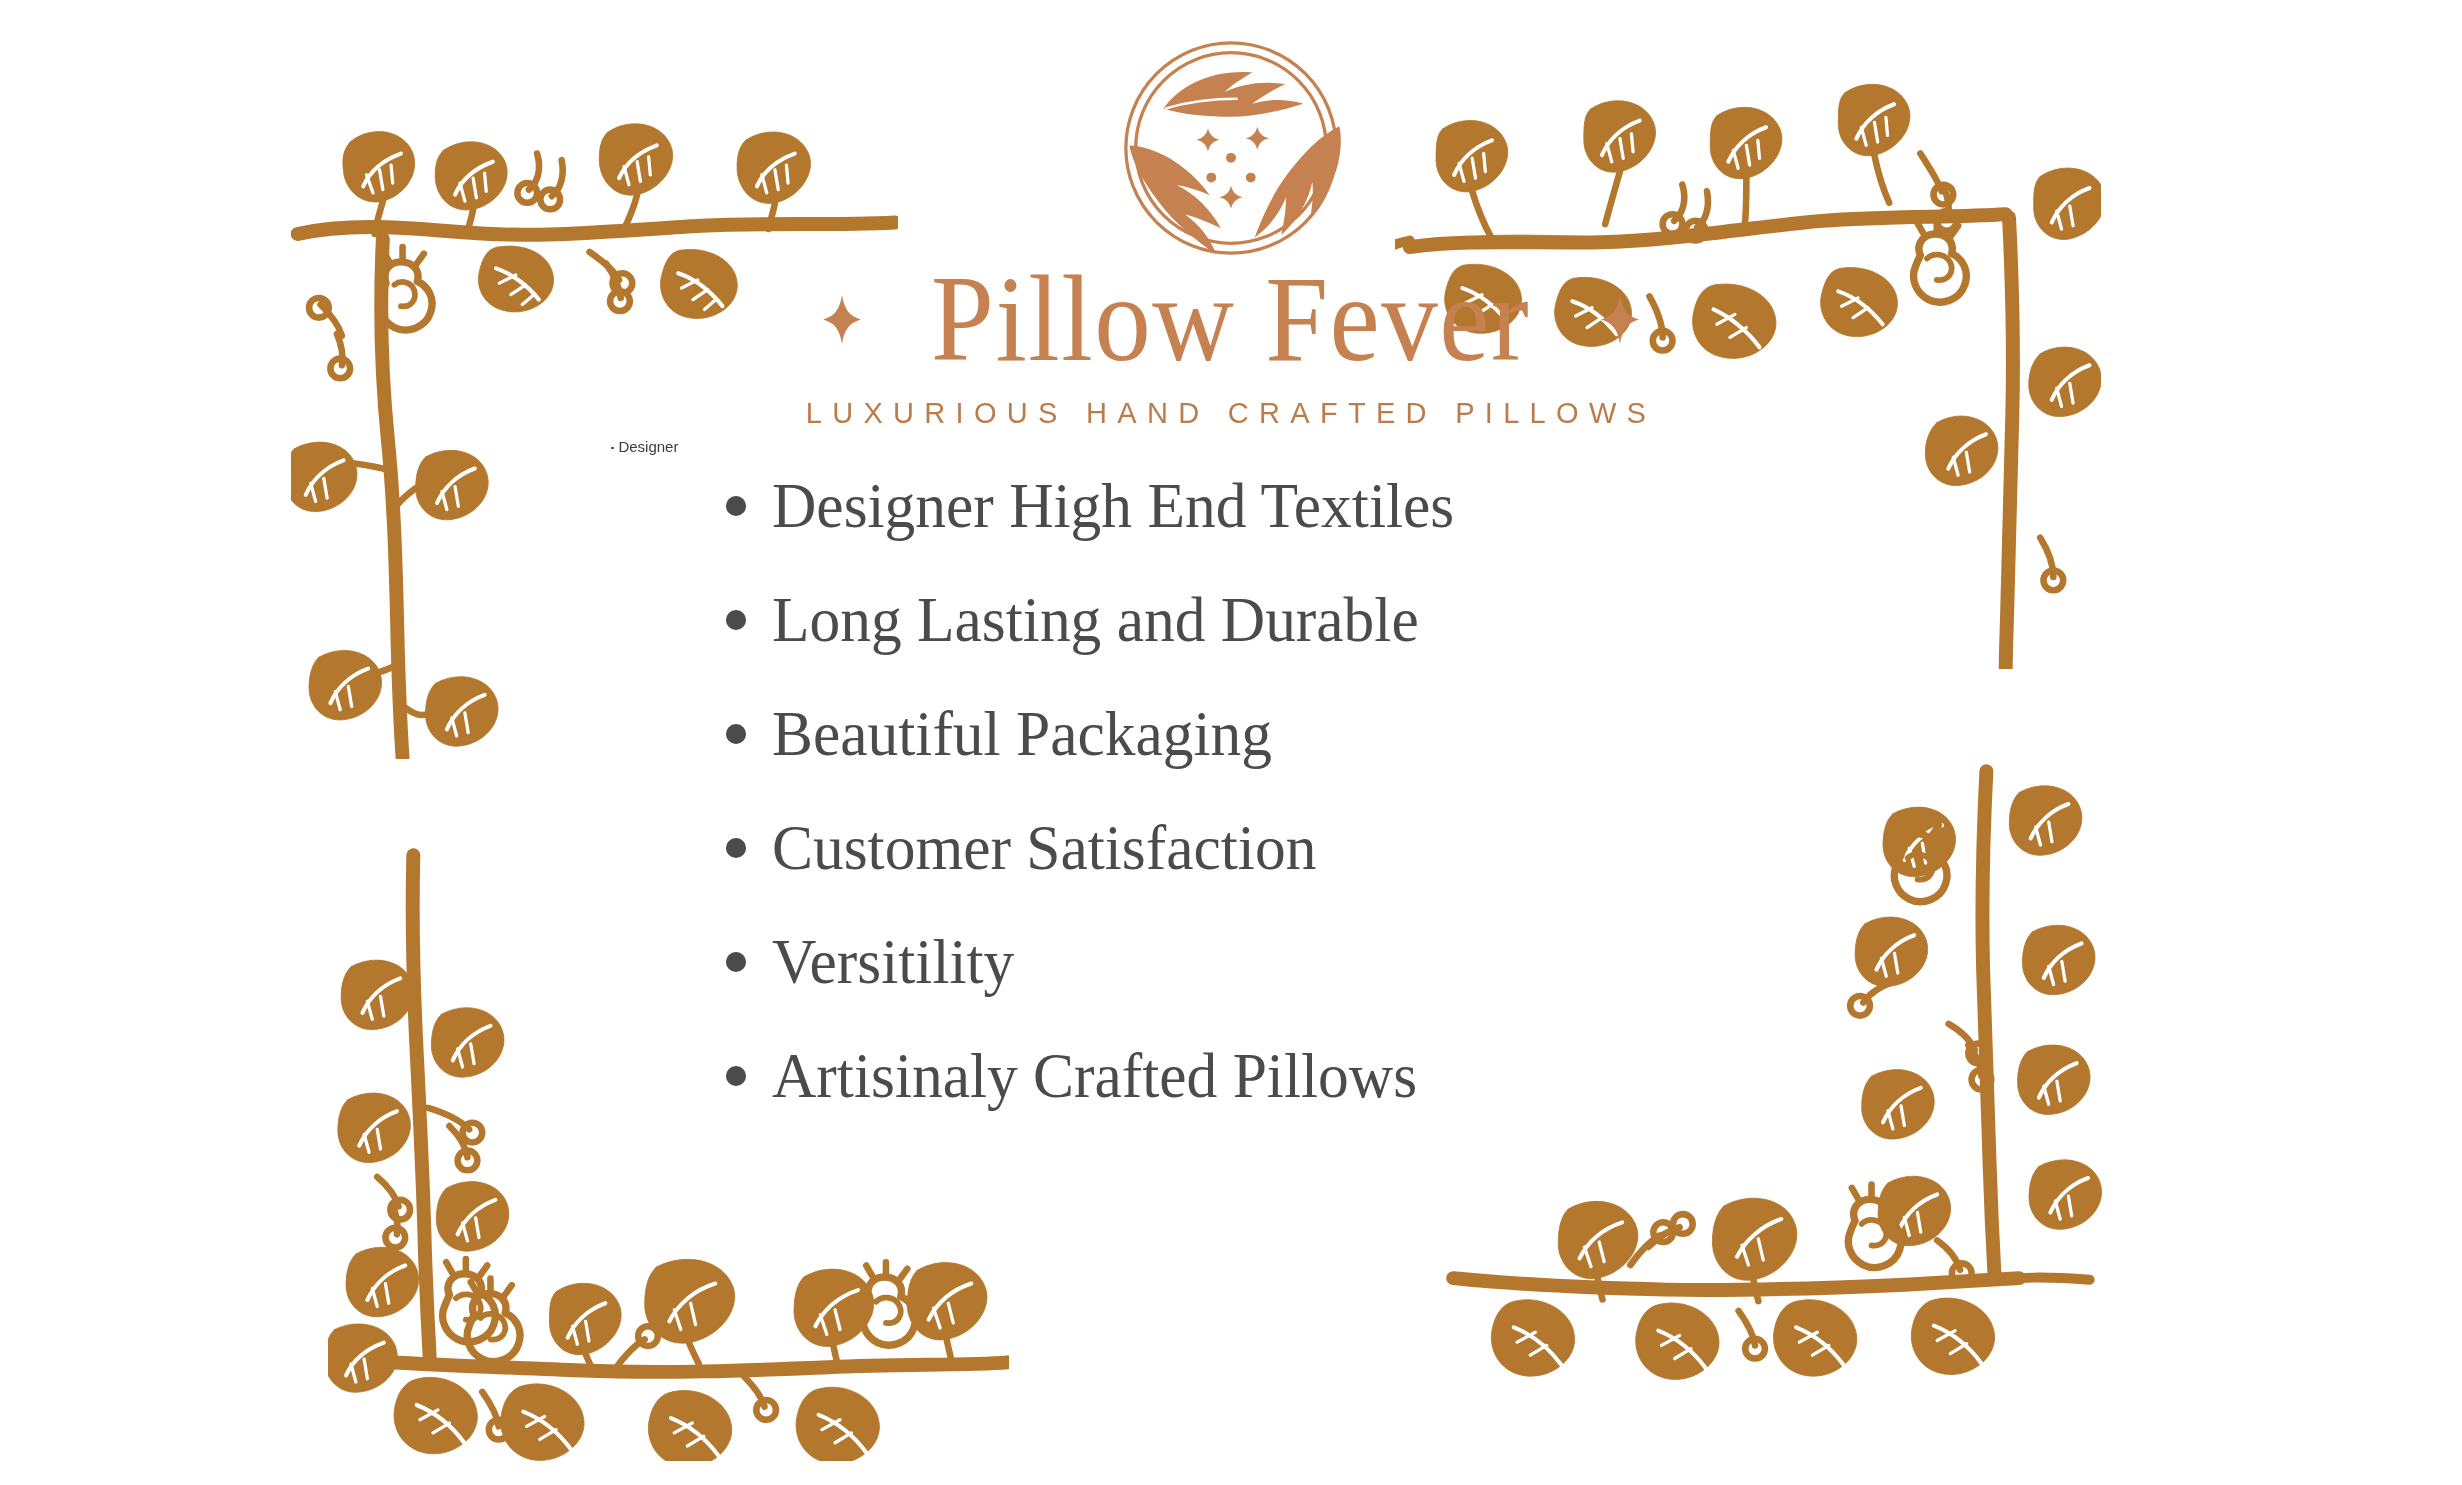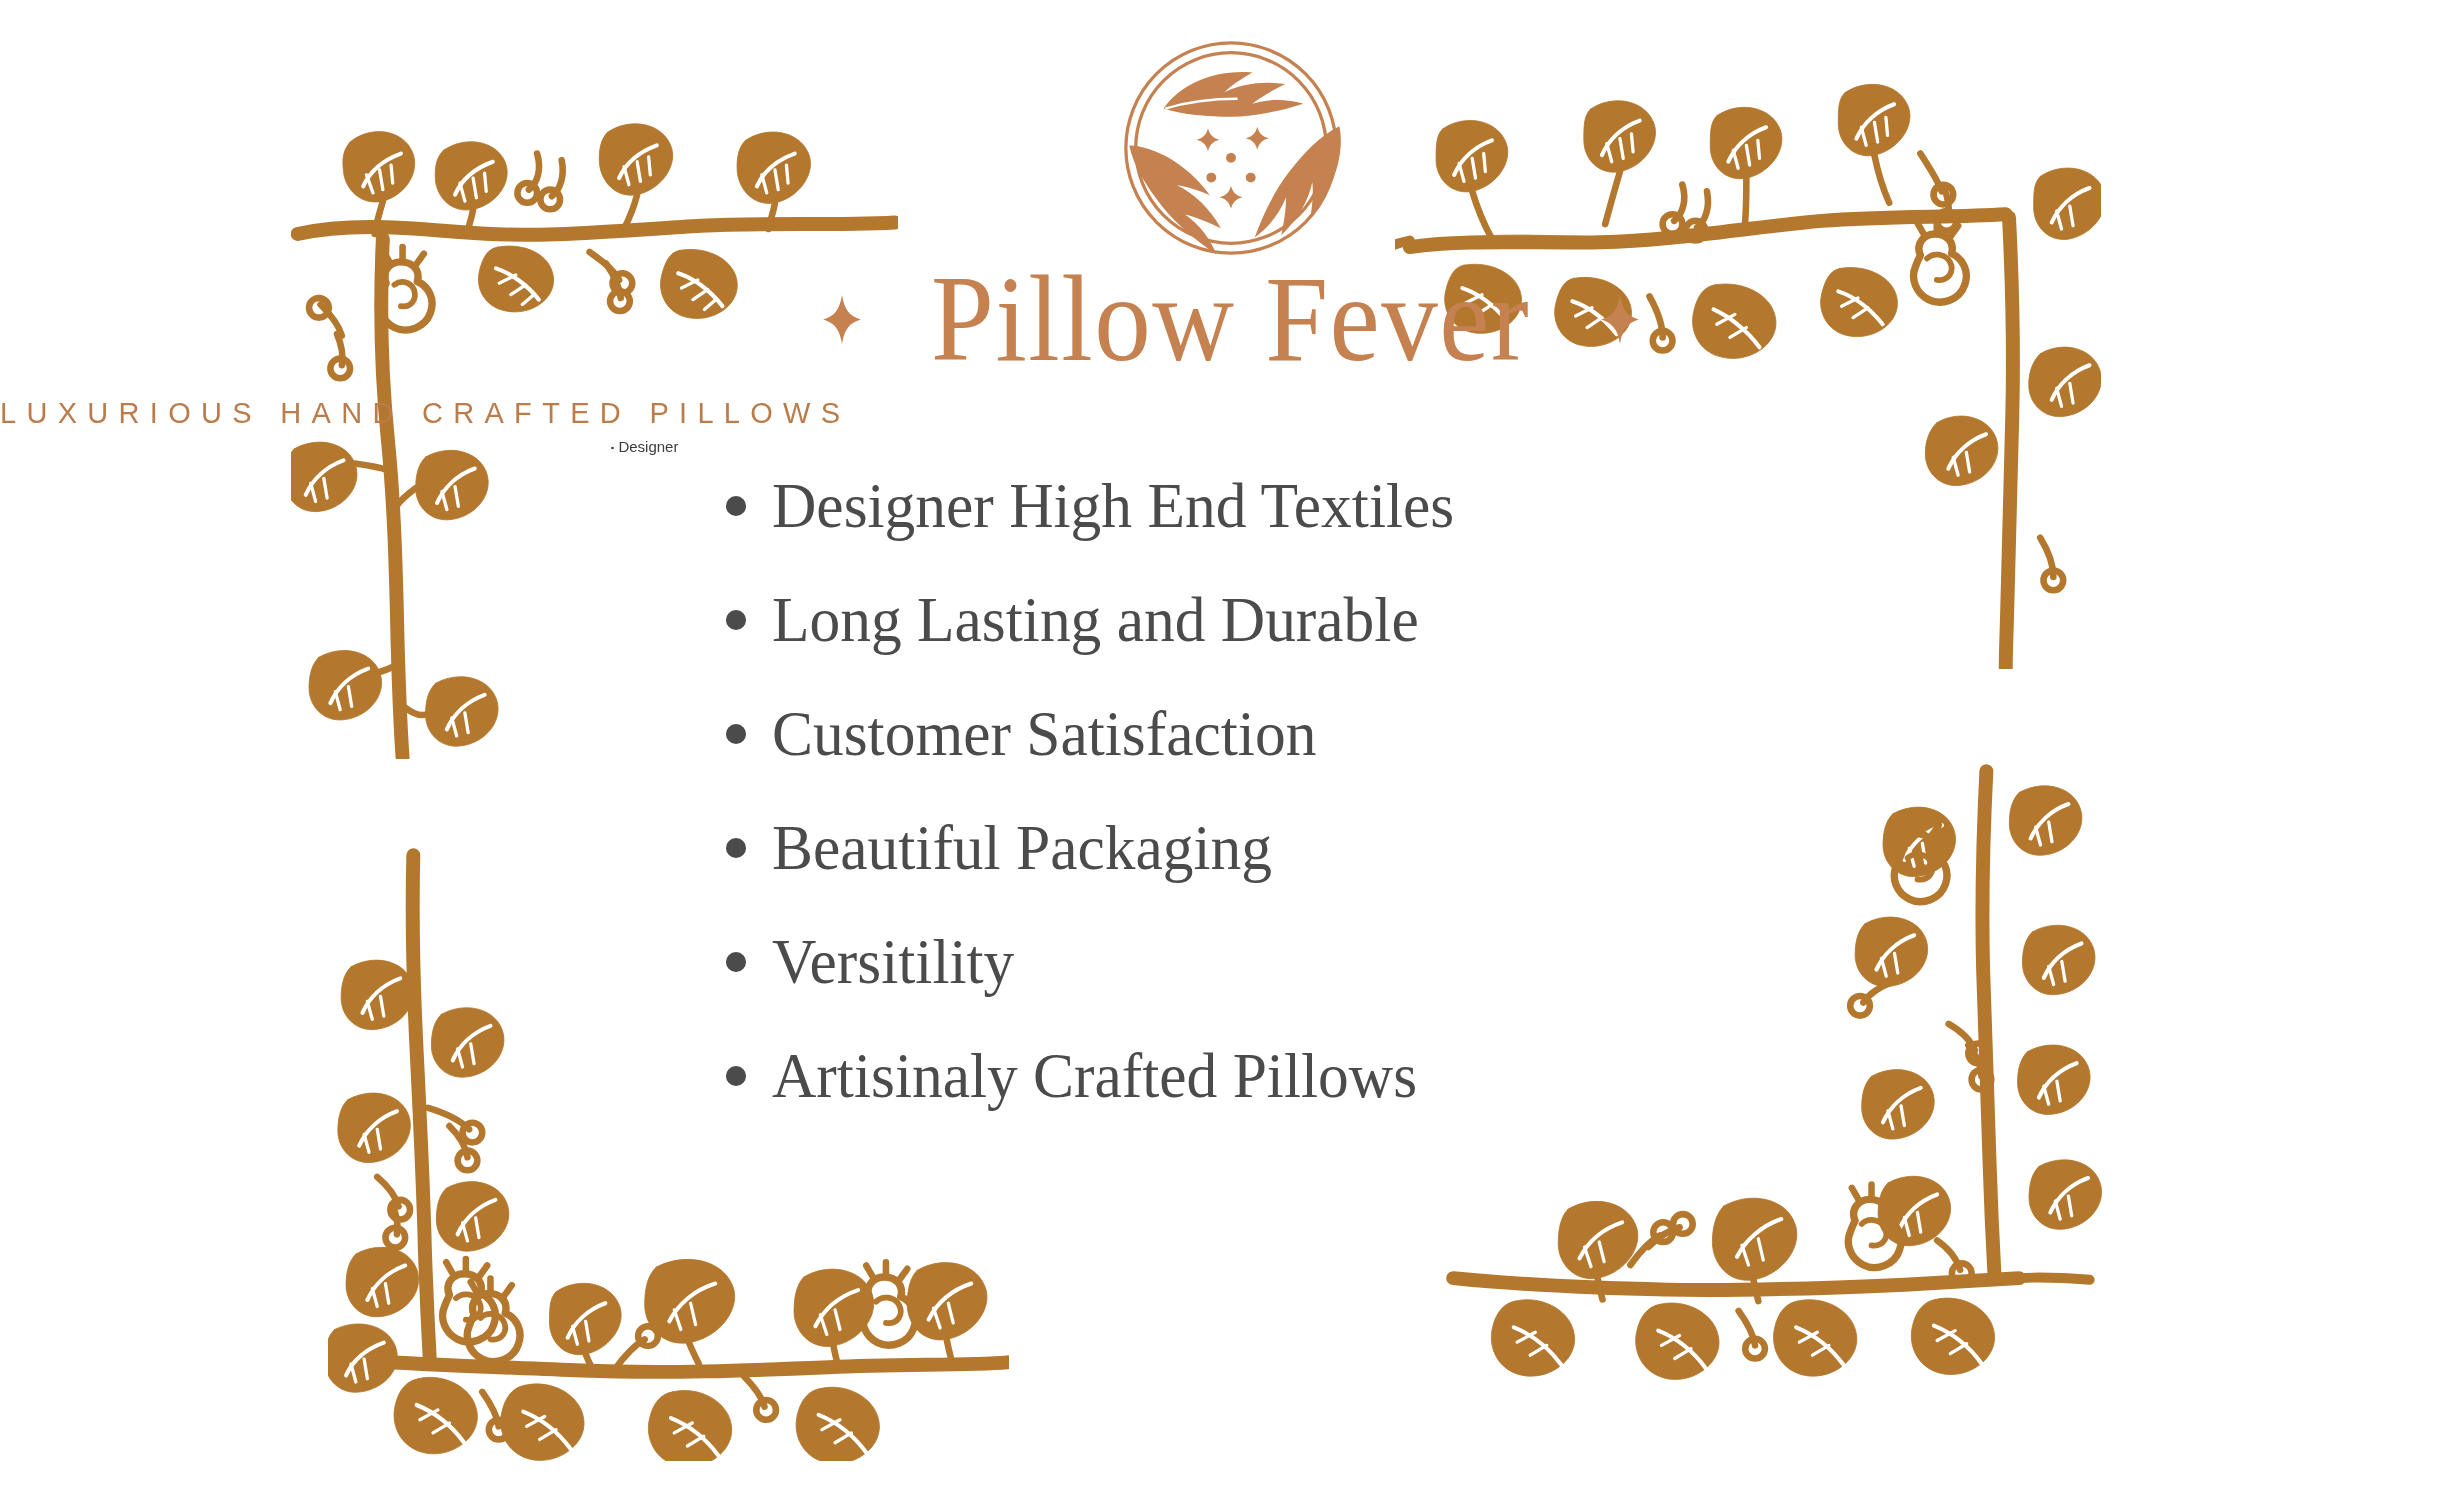--- a/index.html
+++ b/index.html
@@ -15,21 +15,21 @@
     overflow: hidden;
     font-family: "Liberation Serif", "DejaVu Serif", serif;
   }
 
   
   #brand-block {
     position: absolute;
     left: 0;
     top: 33px;
     width: 2462px;
-    text-align: left;
+    text-align: center;
   }
   #logo-emblem {
     display: block;
     margin: 0 auto;
     width: 230px;
     height: 230px;
   }
   #brand-name-row {
     display: flex;
     align-items: center;
@@ -615,26 +615,26 @@
     </div>
 
     <div class="feature-item">
       <span class="feature-bullet"></span>
       <span class="feature-text">Long Lasting and Durable</span>
     </div>
 
 
     <div class="feature-item">
       <span class="feature-bullet"></span>
-      <span class="feature-text">Customer Satisfaction</span>
+      <span class="feature-text">Beautiful Packaging</span>
     </div>
 
     <div class="feature-item">
       <span class="feature-bullet"></span>
-      <span class="feature-text">Beautiful Packaging</span>
+      <span class="feature-text">Customer Satisfaction</span>
     </div>
 
     <div class="feature-item">
       <span class="feature-bullet"></span>
       <span class="feature-text">Versitility</span>
     </div>
 
     <div class="feature-item">
       <span class="feature-bullet"></span>
       <span class="feature-text">Artisinaly Crafted Pillows</span>

